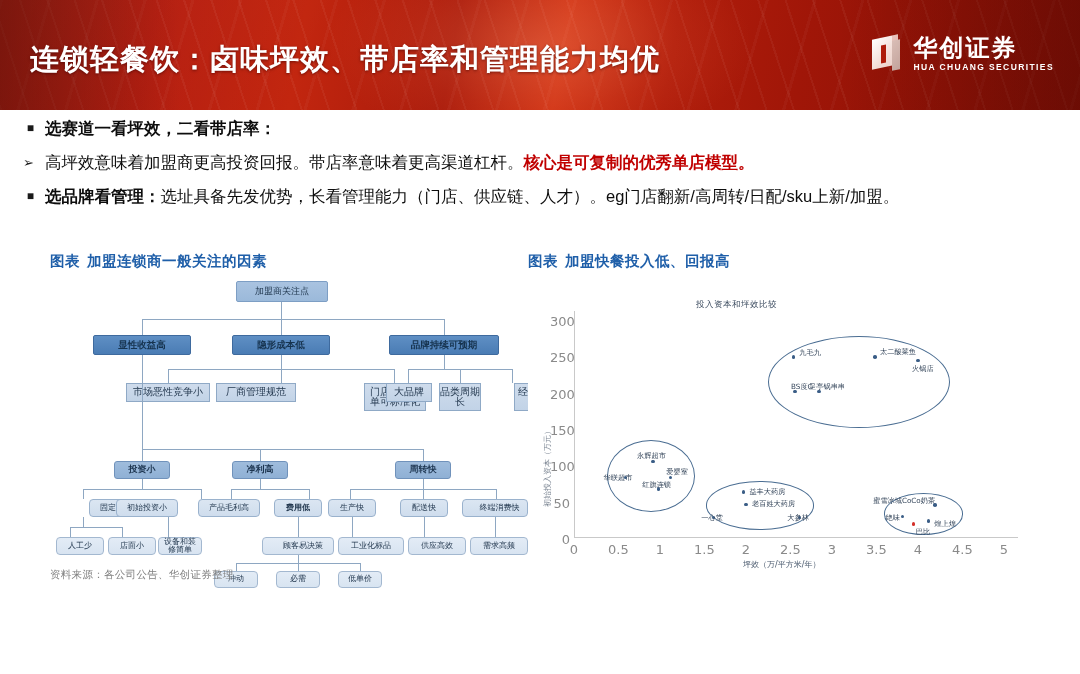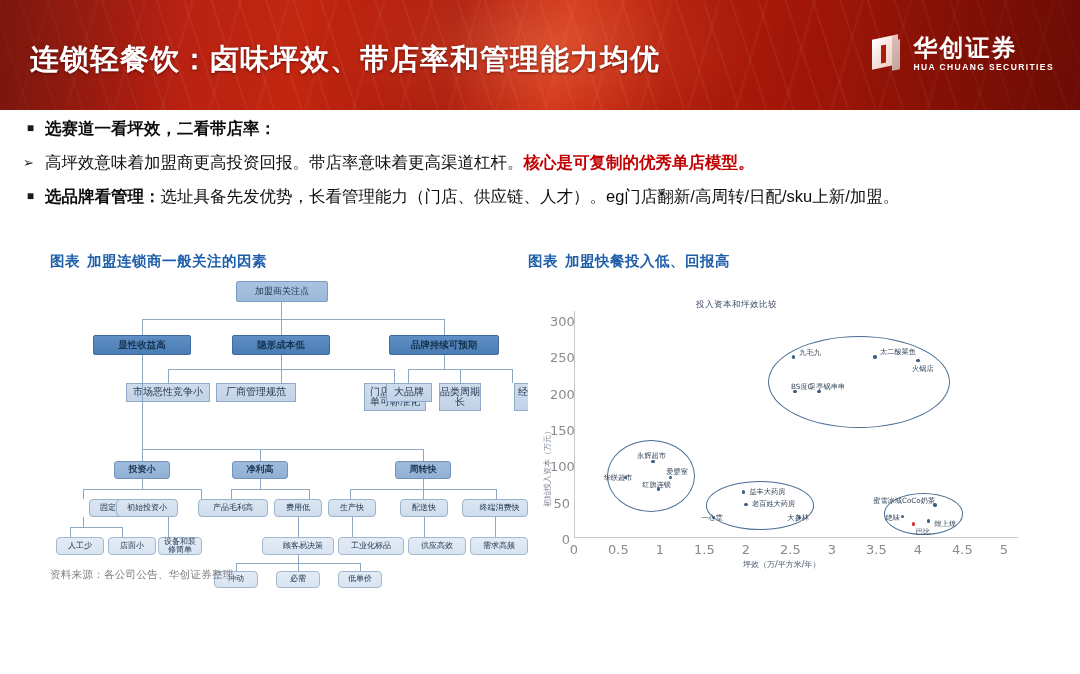--- a/index.html
+++ b/index.html
@@ -261,22 +261,22 @@
     <div class="ln lnv" style="left:259px;top:208px;height:10px;"></div>
 
     <div class="ln lnv" style="left:373px;top:198px;height:10px;"></div>
     <div class="ln lnh" style="left:300px;top:208px;width:146px;"></div>
     <div class="ln lnv" style="left:300px;top:208px;height:10px;"></div>
     <div class="ln lnv" style="left:373px;top:208px;height:10px;"></div>
     <div class="ln lnv" style="left:446px;top:208px;height:10px;"></div>
 
     <div class="node n-l4" style="left:2px;top:218px;width:62px;height:18px;margin-left:37px;">固定成本小</div>
     <div class="node n-l4" style="left:66px;top:218px;width:62px;height:18px;">初始投资小</div>
-    <div class="node n-l4" style="left:148px;top:218px;width:70px;height:18px;">产品毛利高</div>
-    <div class="node n-l4" style="left:224px;top:218px;width:48px;height:18px;">费用低</div>
+    <div class="node n-l4" style="left:148px;top:218px;width:62px;height:18px;">产品毛利高</div>
+    <div class="node n-l4" style="left:224px;top:218px;width:48px;height:18px;font-weight:bold;">费用低</div>
     <div class="node n-l4" style="left:278px;top:218px;width:48px;height:18px;">生产快</div>
     <div class="node n-l4" style="left:350px;top:218px;width:48px;height:18px;">配送快</div>
     <div class="node n-l4" style="left:412px;top:218px;width:66px;height:18px;padding-left:9px;">终端消费快</div>
 
     <div class="ln lnv" style="left:33px;top:236px;height:10px;"></div>
     <div class="ln lnh" style="left:20px;top:246px;width:52px;"></div>
     <div class="ln lnv" style="left:20px;top:246px;height:10px;"></div>
     <div class="ln lnv" style="left:72px;top:246px;height:10px;"></div>
     <div class="ln lnv" style="left:118px;top:236px;height:20px;"></div>
     <div class="ln lnv" style="left:248px;top:236px;height:20px;"></div>

